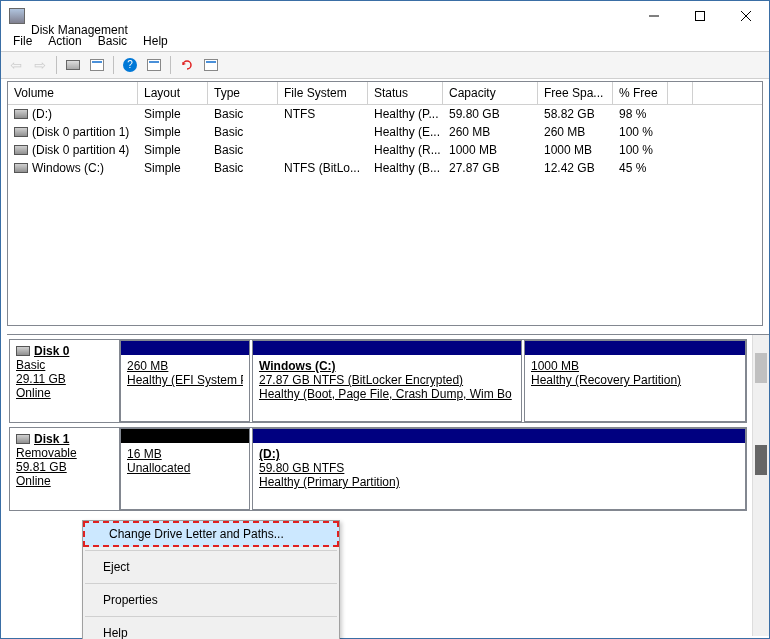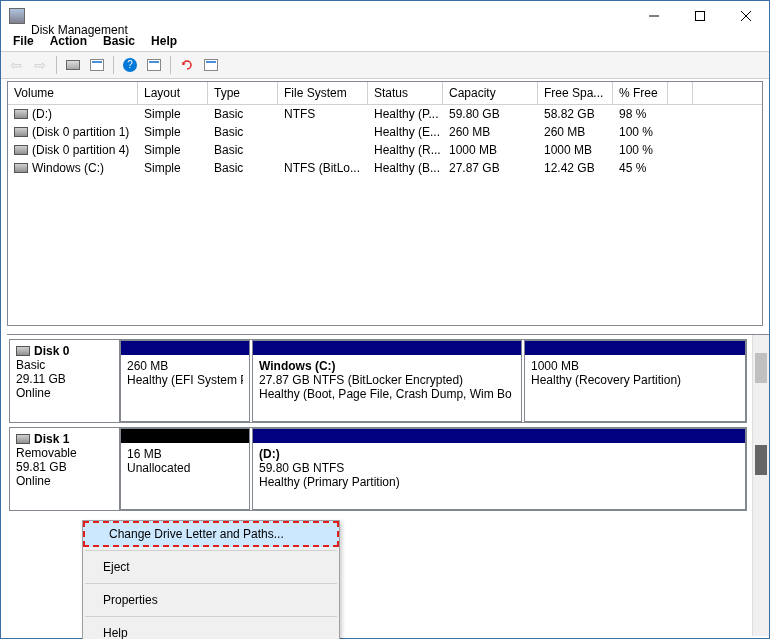--- a/index.html
+++ b/index.html
@@ -3,41 +3,41 @@
 <meta charset="utf-8">
 <style>
 * { box-sizing: border-box; margin: 0; padding: 0; font-family: 'Segoe UI', Tahoma, sans-serif; font-size: 12px; }
 body { background: #fff; width: 770px; height: 639px; overflow: hidden; position: relative; }
 .window { width: 770px; height: 639px; border: 1px solid #3a6ea5; background: #fff; display: flex; flex-direction: column; }
 .titlebar { height: 30px; display: flex; align-items: center; padding: 0 0 0 8px; background: #fff; }
 .titlebar-icon { width: 16px; height: 16px; margin-right: 6px; background: linear-gradient(#b0c4de, #808090); border: 1px solid #666; }
 .titlebar-title { flex: 1; font-size: 12px; margin-top: 28px; }
 .win-controls { display: flex; }
 .win-btn { width: 46px; height: 30px; display: flex; align-items: center; justify-content: center; cursor: default; }
-.menubar { height: 20px; display: flex; align-items: center; padding: 0 4px; font-weight: bold; }
+.menubar { height: 20px; display: flex; align-items: center; padding: 0 4px; }
 .menu-item { padding: 2px 8px; cursor: default; }
 .toolbar { height: 28px; border-top: 1px solid #d0d0d0; border-bottom: 1px solid #d0d0d0; display: flex; align-items: center; padding: 0 4px; gap: 2px; background: #f5f5f5; }
 .tool-btn { width: 22px; height: 22px; border: 1px solid transparent; display: flex; align-items: center; justify-content: center; cursor: default; }
 .tool-sep { width: 1px; height: 18px; background: #c0c0c0; margin: 0 3px; }
 .tool-arrow { color: #888; font-size: 14px; }
 .tool-arrow.disabled { color: #ccc; }
 .disk-icon { width: 14px; height: 10px; background: linear-gradient(#ddd,#aaa); border: 1px solid #666; position: relative; }
 .help-icon { width: 14px; height: 14px; border-radius: 50%; background: #0078d7; color: #fff; font-size: 10px; text-align: center; line-height: 14px; }
 .prop-icon { width: 14px; height: 12px; border: 1px solid #888; background: #fff; position: relative; }
 .prop-icon::after { content: ''; position: absolute; top: 1px; left: 1px; right: 1px; height: 2px; background: #4a90d9; }
 
 .volume-area { flex: 0 0 245px; border: 1px solid #828790; margin: 2px 6px; overflow: auto; }
 .vol-header { display: flex; background: #fff; border-bottom: 1px solid #d0d0d0; position: sticky; top: 0; }
 .vol-header-cell { padding: 4px 6px; border-right: 1px solid #d0d0d0; font-size: 12px; background: #fff; white-space: nowrap; overflow: hidden; }
 .vol-row { display: flex; }
 .vol-cell { padding: 2px 6px; font-size: 12px; white-space: nowrap; overflow: hidden; }
 .vol-cell.first { display: flex; align-items: center; gap: 4px; }
 .mini-disk { width: 14px; height: 10px; background: linear-gradient(#d0d0d0, #909090); border: 1px solid #555; flex-shrink: 0; }
 
-.disk-area { flex: 1; margin: 6px 0 2px 6px; display: flex; flex-direction: column; overflow: hidden; position: relative; }
+.disk-area { flex: 1; margin: 6px 0 2px 6px; display: flex; flex-direction: column; overflow: hidden; position: relative; text-decoration: underline; }
 .disk-scroll-area { flex: 1; border-top: 1px solid #828790; position: relative; overflow: hidden; }
 .disk-scrollbar { position: absolute; right: 0; top: 0; bottom: 0; width: 17px; background: #f0f0f0; border-left: 1px solid #ddd; }
 .disk-scrollbar::before, .disk-scrollbar::after { content: ''; position: absolute; left: 0; right: 0; height: 17px; background: #f0f0f0; }
 .disk-scrollbar::before { top: 0; }
 .disk-scrollbar::after { bottom: 0; }
 .disk-thumb { position: absolute; left: 2px; right: 2px; top: 18px; height: 30px; background: #c0c0c0; }
 .disk-thumb2 { position: absolute; left: 2px; right: 2px; top: 110px; height: 30px; background: #666; }
 
 .disk-row { display: flex; border: 1px solid #828790; margin: 4px 22px 4px 2px; background: #fff; height: 84px; }
 .disk-info { width: 110px; border-right: 1px solid #828790; padding: 4px 6px; }

